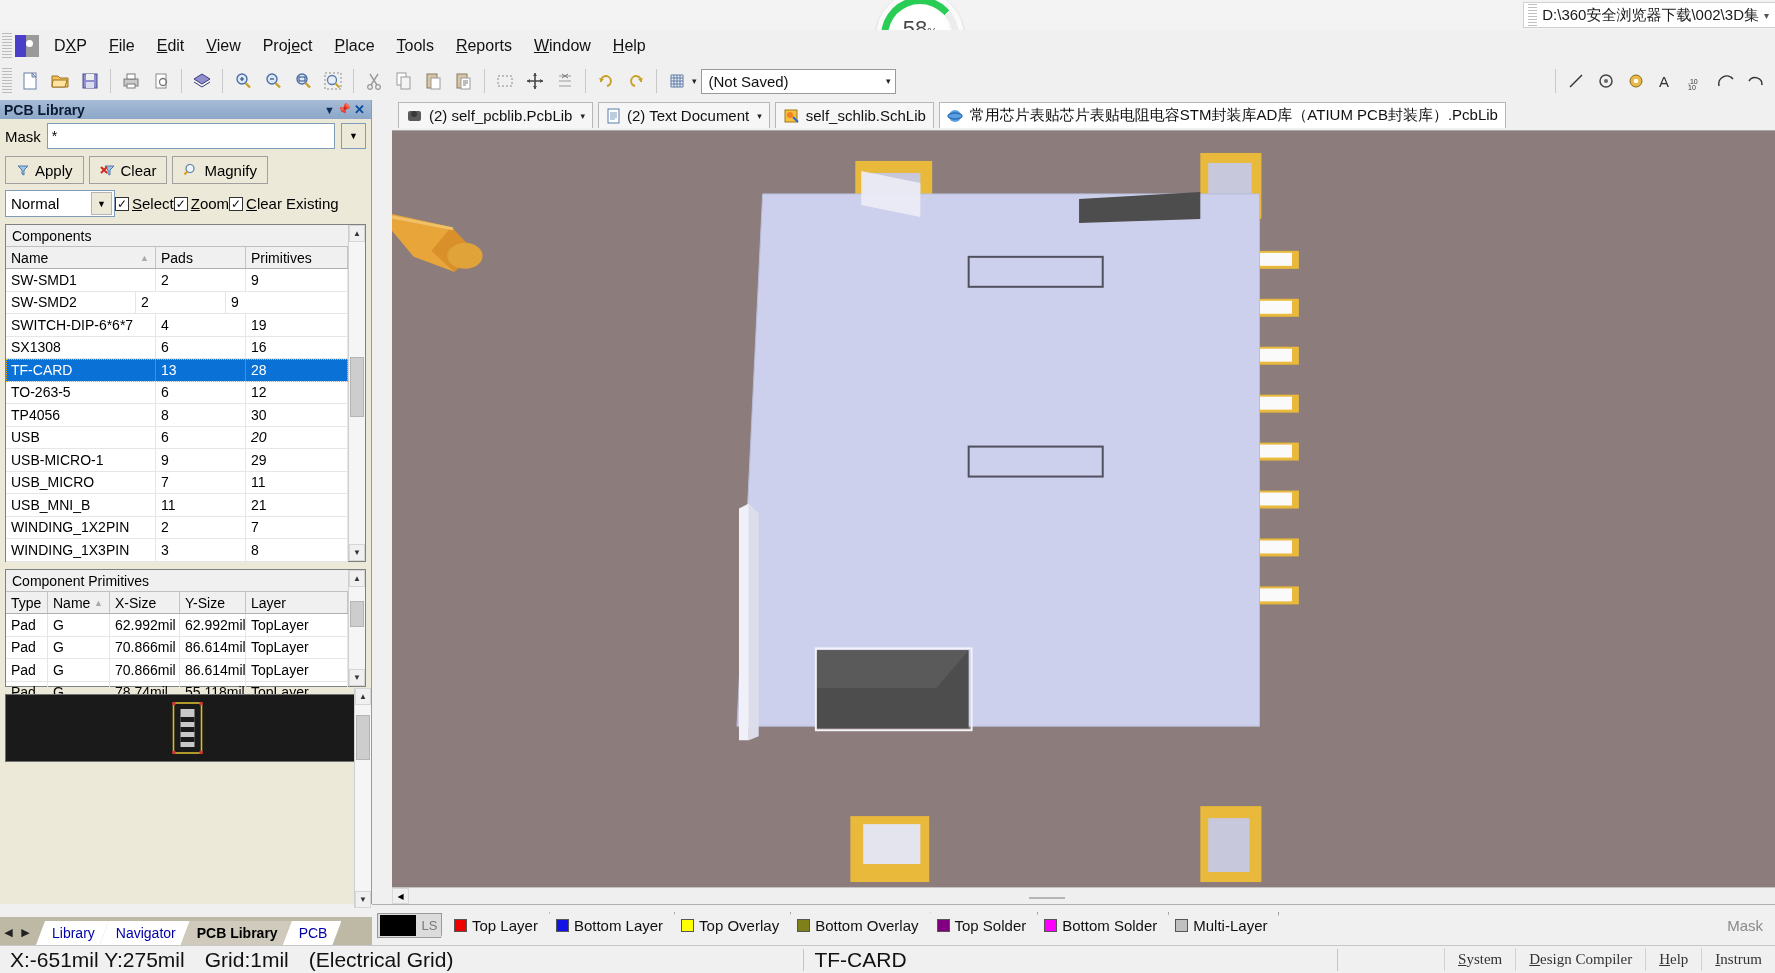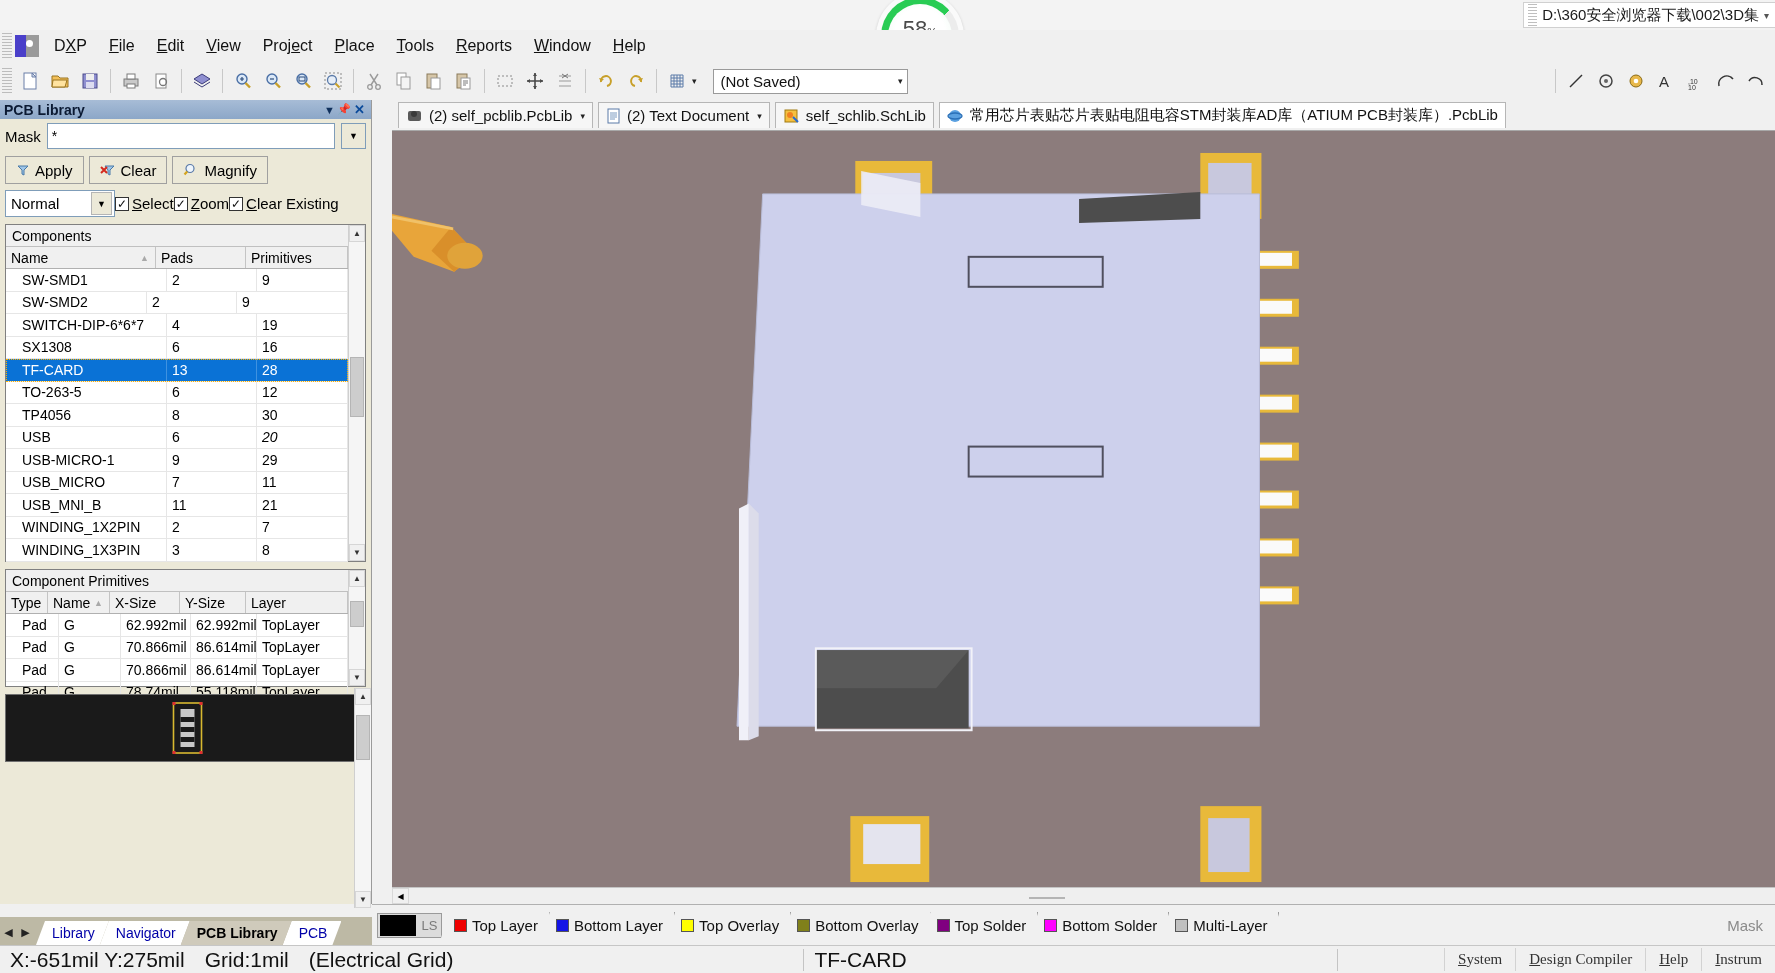--- a/index.html
+++ b/index.html
@@ -55,21 +55,21 @@
   .menuitem u { text-decoration: underline; }
 
   
   .toolbar { position:absolute; left:0; top:62px; width:1775px; height:38px;
     background:#f0f0f0; display:flex; align-items:center; }
   .tb-sep { width:1px; height:24px; background:#c8c8c8; margin:0 5px; }
   .tbtn { width:26px; height:26px; margin:0 2px; display:flex; align-items:center;
     justify-content:center; border:1px solid transparent; border-radius:2px; }
   .notsaved { width:195px; height:25px; background:#fff; border:1px solid #9a9a9a;
     display:flex; align-items:center; justify-content:space-between;
-    padding:0 4px 0 7px; font-size:15px; color:#111; margin-left:16px; }
+    padding:0 4px 0 7px; font-size:15px; color:#111; margin-left:4px; }
   .ns-caret { font-size:9px; color:#222; }
   .right-tools { margin-left:auto; display:flex; align-items:center; padding-right:4px; }
 
   
   .leftpanel { position:absolute; left:0; top:100px; width:372px; height:804px;
     background:#ece9d8; border-right:1px solid #9a9a9a; }
   .panel-title { height:19px; background:linear-gradient(to bottom,#a7bcd6,#8ca7c8);
     display:flex; align-items:center; padding:0 4px; }
   .panel-title .t { font-size:14px; font-weight:bold; color:#0b1a33; flex:1; }
   .pt-ico { width:15px; height:15px; display:flex; align-items:center; justify-content:center;
@@ -97,21 +97,21 @@
     display:flex; align-items:center; justify-content:center; font-size:12px; line-height:1; color:#111; }
 
   
   .gridbox { background:#fff; border:1px solid #808080; position:relative; }
   .grid-head-bar { height:22px; background:#f0f0f0; border-bottom:1px solid #c0c0c0;
     display:flex; align-items:center; padding-left:6px; font-size:14px; color:#000; }
   .grid-cols { display:flex; height:22px; background:#f0f0f0; border-bottom:1px solid #b0b0b0; }
   .gcol { border-right:1px solid #c4c4c4; display:flex; align-items:center;
     padding-left:5px; font-size:14px; color:#000; position:relative; }
   .gcol .sortmark { position:absolute; right:6px; color:#a9a9a9; font-size:9px; }
-  .grow { display:flex; height:22.5px; border-bottom:1px solid #e6e6e6;padding-left:11px; }
+  .grow { display:flex; height:22.5px; border-bottom:1px solid #e6e6e6; }
   .grow.sel { background:#0a72d6; color:#fff; outline:1px dotted #ffb300; outline-offset:-1px; }
   .gcell { border-right:1px solid #e6e6e6; display:flex; align-items:center;
     padding-left:5px; font-size:14px; color:#000; overflow:hidden; white-space:nowrap; }
   .grow.sel .gcell { color:#fff; border-right-color:#3f92e0; }
 
   .vscroll { position:absolute; right:0; top:0; width:17px; bottom:0; background:#f0f0f0;
     border-left:1px solid #cfcfcf; display:flex; flex-direction:column; }
   .vs-btn { height:17px; display:flex; align-items:center; justify-content:center; font-size:8px;
     background:#f0f0f0; border:1px solid #d6d6d6; color:#333; }
   .vs-track { flex:1; background:#f5f5f5; position:relative; }

